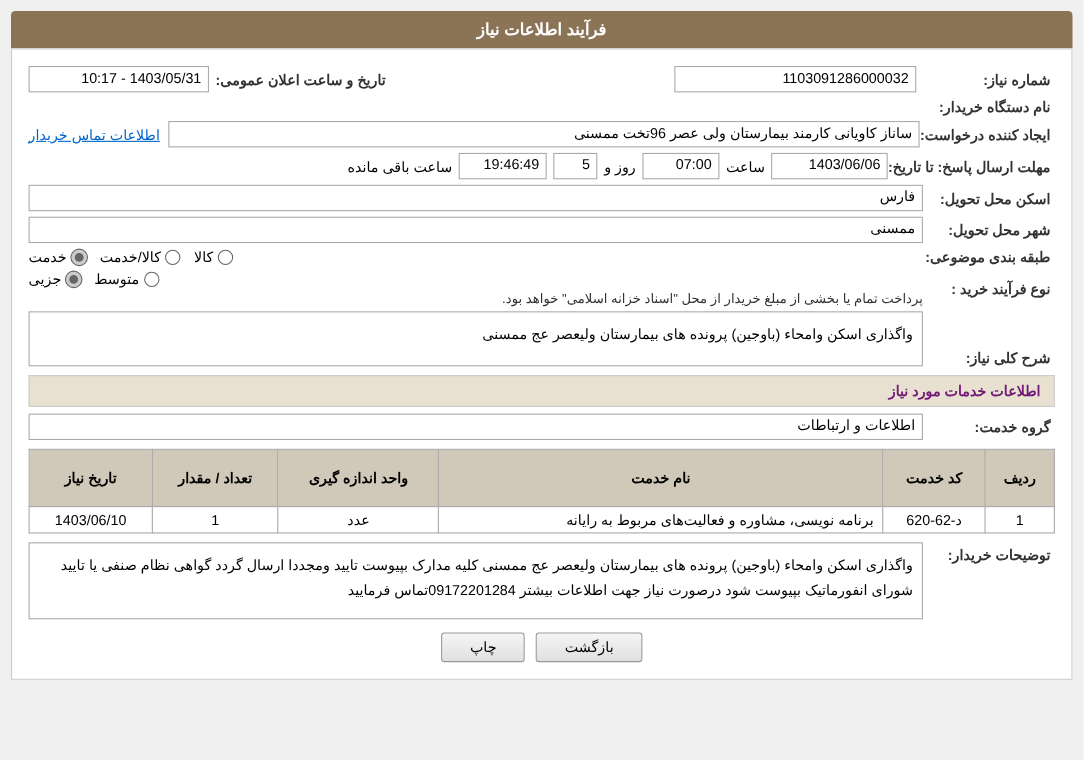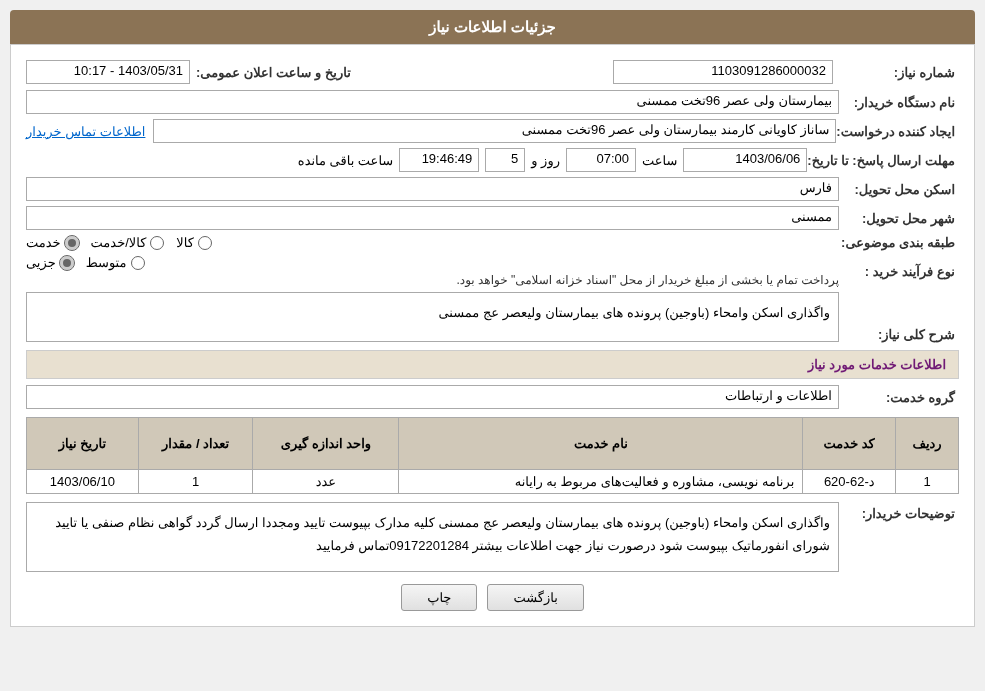--- a/index.html
+++ b/index.html
@@ -146,52 +146,51 @@
       background: white;
       height: 24px;
       display: inline-block;
     }
   </style>
 </head>
 <body>
 
 <div class="page-wrapper">
   <div class="header-bar">
-    <span>جزئیات اطلاعات نیاز</span>
+    <span>فرآیند اطلاعات نیاز</span>
   </div>
   <div class="main-container relative-wrap">
 
     <div class="row-line" style="margin-bottom:6px; justify-content: space-between;">
       <div style="display:flex; align-items:center; gap:6px; direction:rtl;">
         <span class="lbl">شماره نیاز:</span>
         <div class="inline-input" style="width:220px;">1103091286000032</div>
       </div>
       <div style="display:flex; align-items:center; gap:6px; direction:rtl;">
         <span class="lbl">تاریخ و ساعت اعلان عمومی:</span>
         <div class="inline-input" style="width:164px;">1403/05/31 - 10:17</div>
       </div>
     </div>
 
     <div class="row-line" style="margin-bottom:5px;">
       <span class="lbl">نام دستگاه خریدار:</span>
-      <div class="inline-input" style="flex:1;">بیمارستان ولی عصر  96تخت ممسنی</div>
     </div>
 
     <div class="row-line" style="margin-bottom:5px;">
       <span class="lbl">ایجاد کننده درخواست:</span>
       <div style="flex:1; display:flex; align-items:center; justify-content:space-between;">
         <div class="inline-input" style="flex:1; margin-left:8px;">ساناز کاویانی کارمند بیمارستان ولی عصر  96تخت ممسنی</div>
         <span class="link-blue">اطلاعات تماس خریدار</span>
       </div>
     </div>
 
     <div class="row-line" style="margin-bottom:5px; align-items:center;">
       <span class="lbl">مهلت ارسال پاسخ: تا تاریخ:</span>
       <div style="flex:1; display:flex; align-items:center; gap:6px; direction:rtl;">
-        <div class="inline-input" style="width:124px;">1403/06/06</div>
+        <div class="inline-input" style="width:106px;">1403/06/06</div>
         <span>ساعت</span>
         <div class="inline-input" style="width:70px;">07:00</div>
         <span>روز و</span>
         <div class="inline-input" style="width:40px;">5</div>
         <div class="inline-input" style="width:80px;">19:46:49</div>
         <span>ساعت باقی مانده</span>
       </div>
     </div>
 
     <div class="row-line" style="margin-bottom:5px;">

